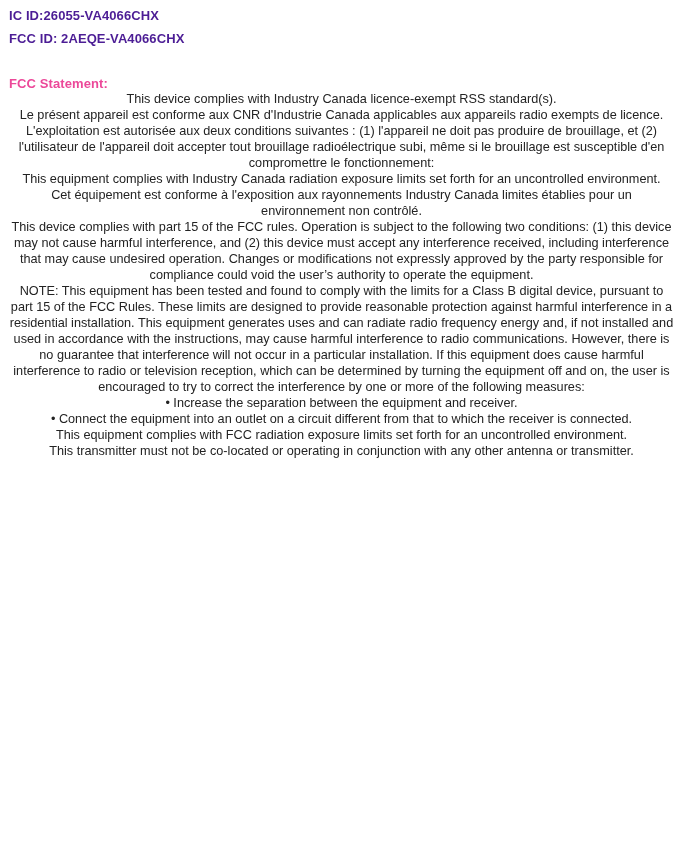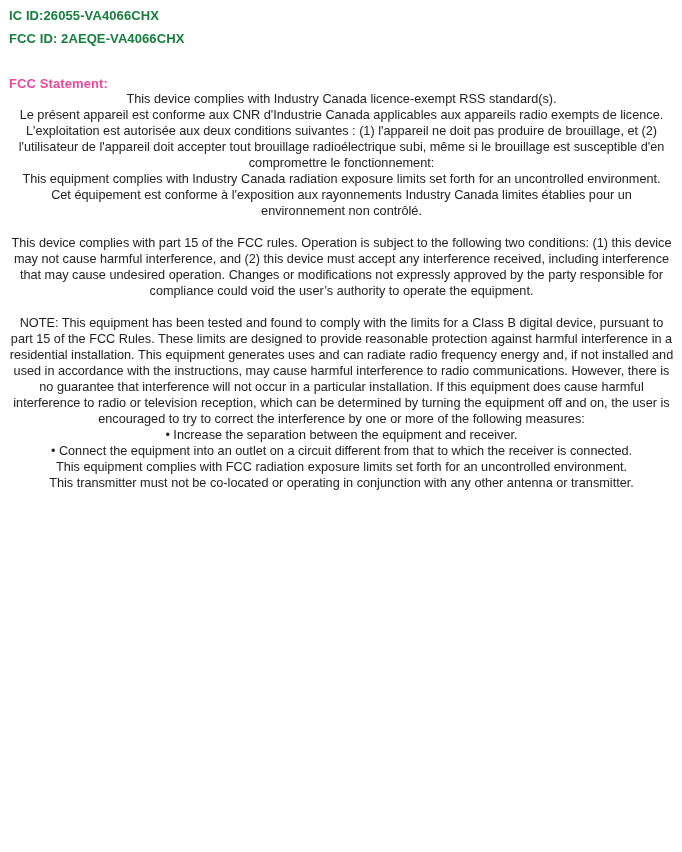--- a/index.html
+++ b/index.html
@@ -15,21 +15,21 @@
     background: #ffffff;
     overflow: hidden;
     font-family: "Liberation Sans", "DejaVu Sans", sans-serif;
     color: #232323;
     box-sizing: border-box;
     padding: 8px 8px 0 9px;
   }
   .id-line {
     font-size: 13px;
     font-weight: bold;
-    color: #15803d;
+    color: #4c1d95;
     line-height: 15px;
     margin: 0 0 8px 0;
     letter-spacing: 0.1px;
   }
   .statement-heading {
     font-size: 13px;
     font-weight: bold;
     color: #ec4899;
     line-height: 15px;
     margin: 30px 0 0 0;
@@ -38,21 +38,21 @@
   .body-text {
     font-size: 12.7px;
     line-height: 16px;
     color: #232323;
     text-align: center;
   }
   .line-block {
     margin: 0;
   }
   .para-gap {
-    margin-top: 16px;
+    margin-top: 0;
   }
   .bullet-line {
     margin: 0;
   }
 </style>
 </head>
 <body>
 
 <div class="page">
 

